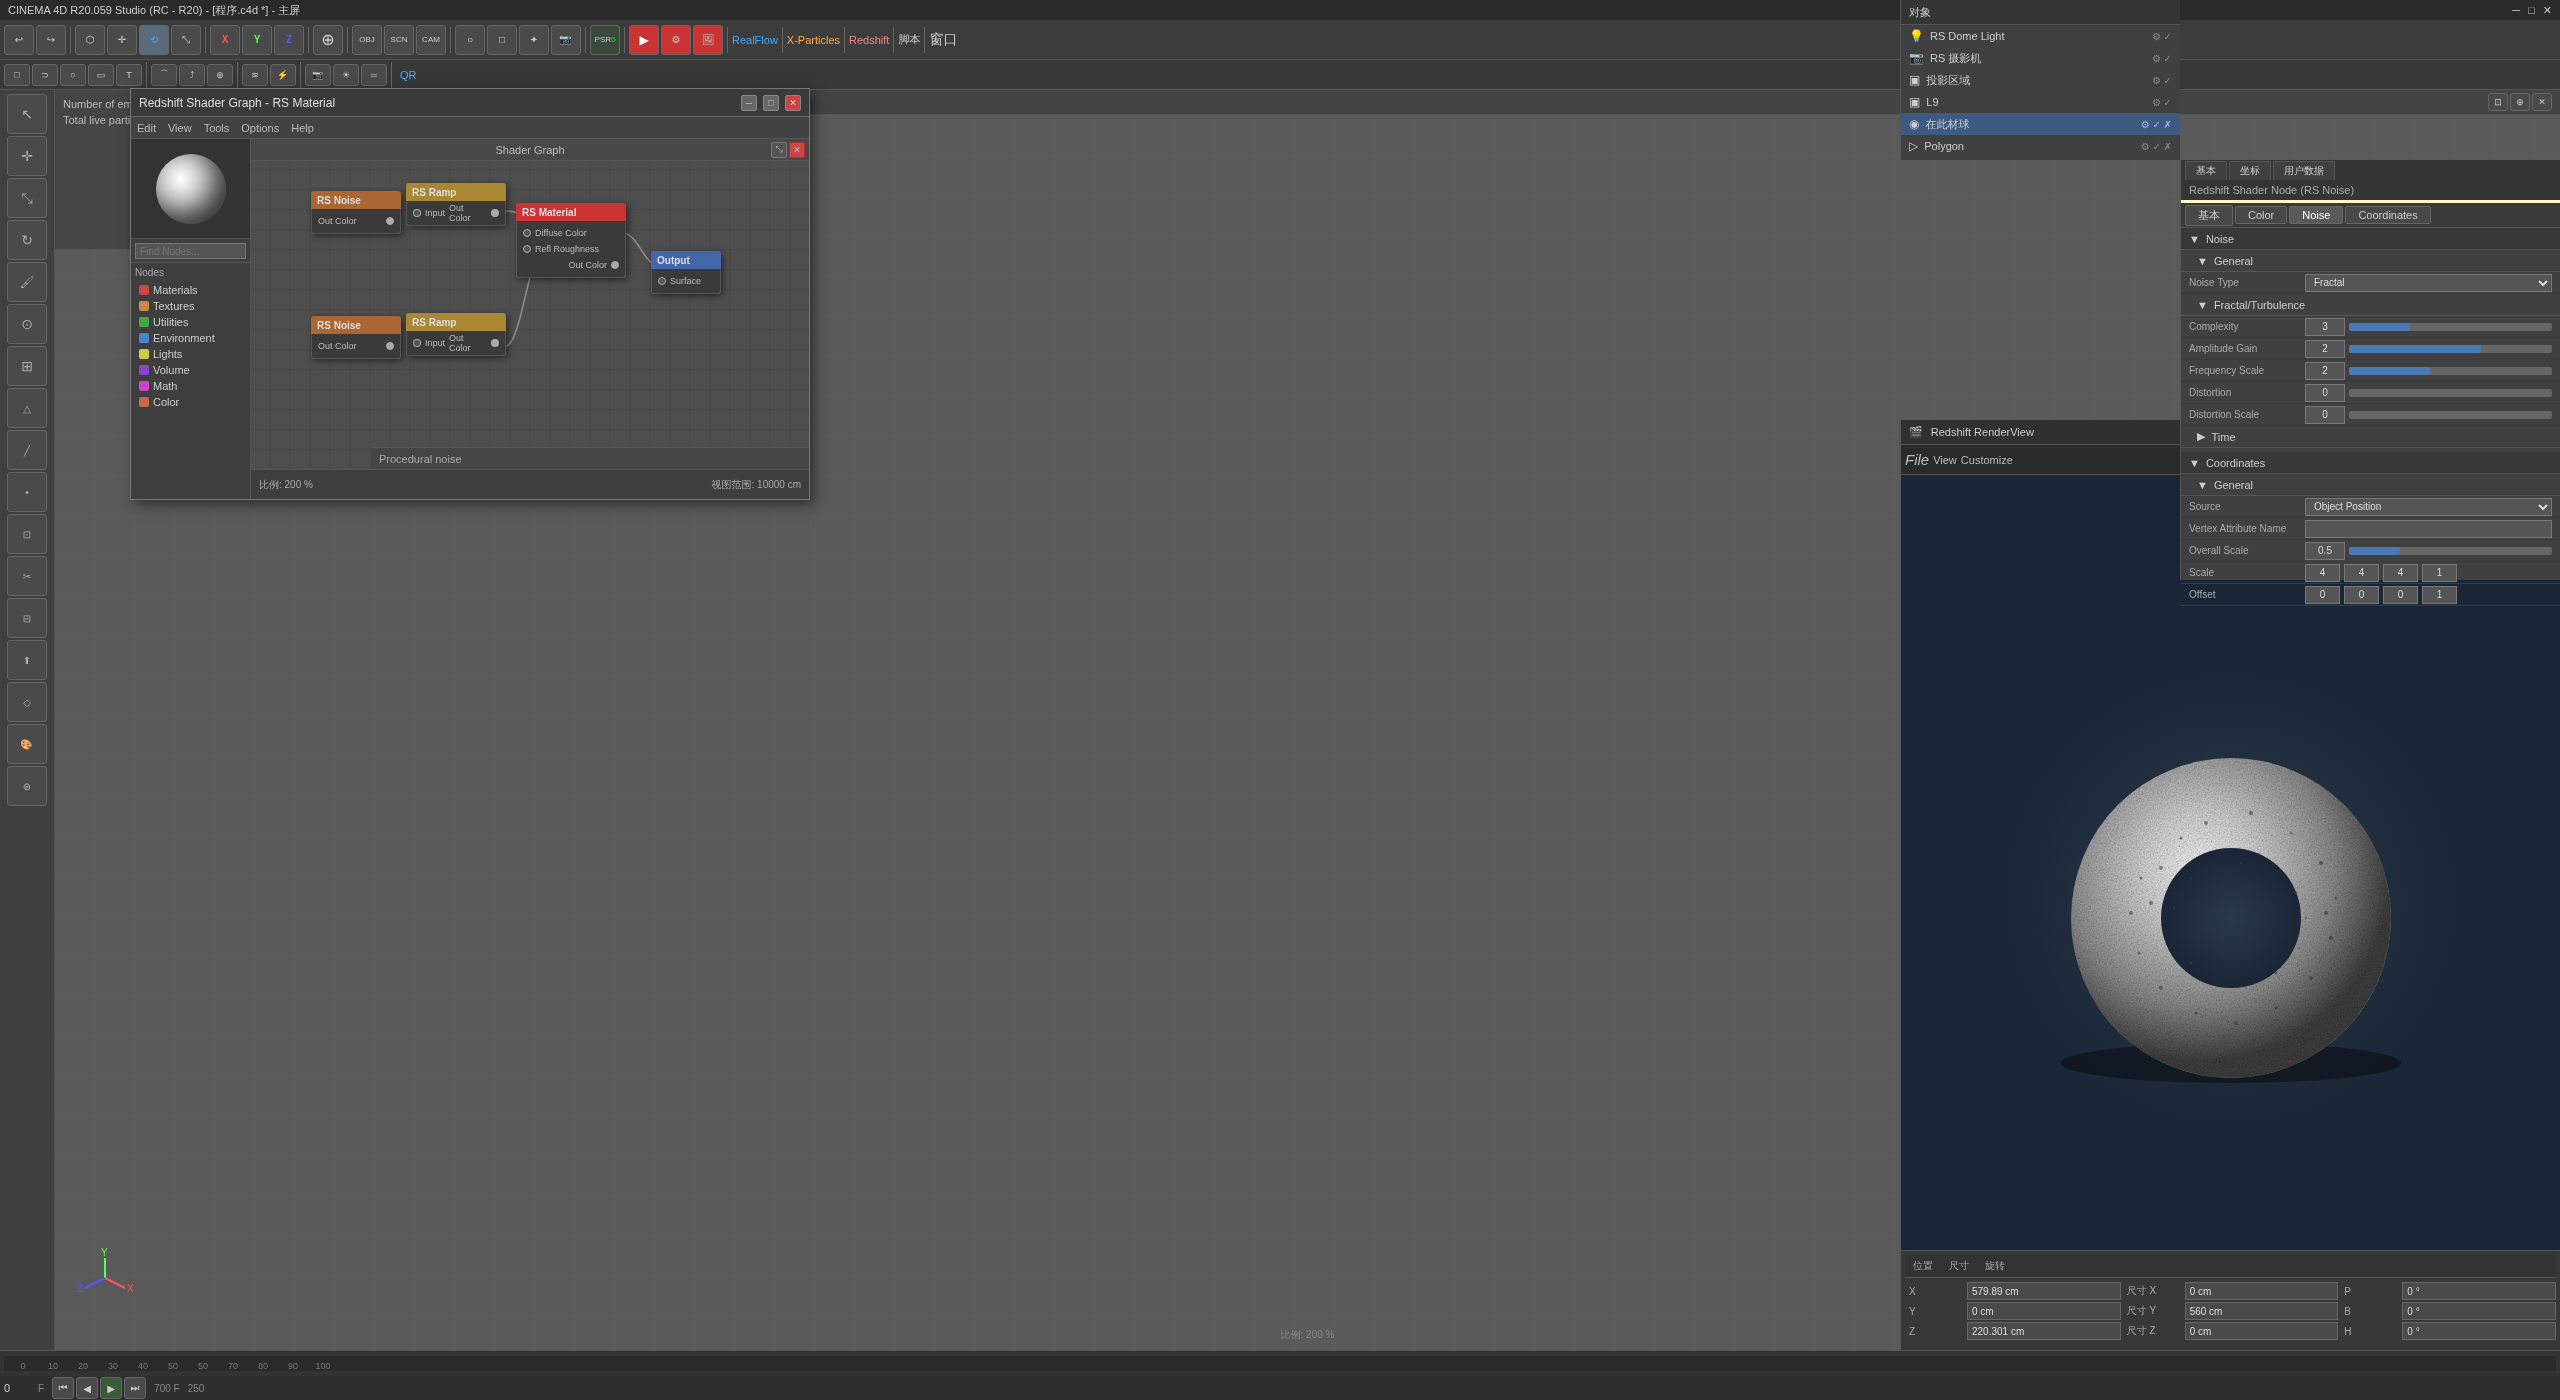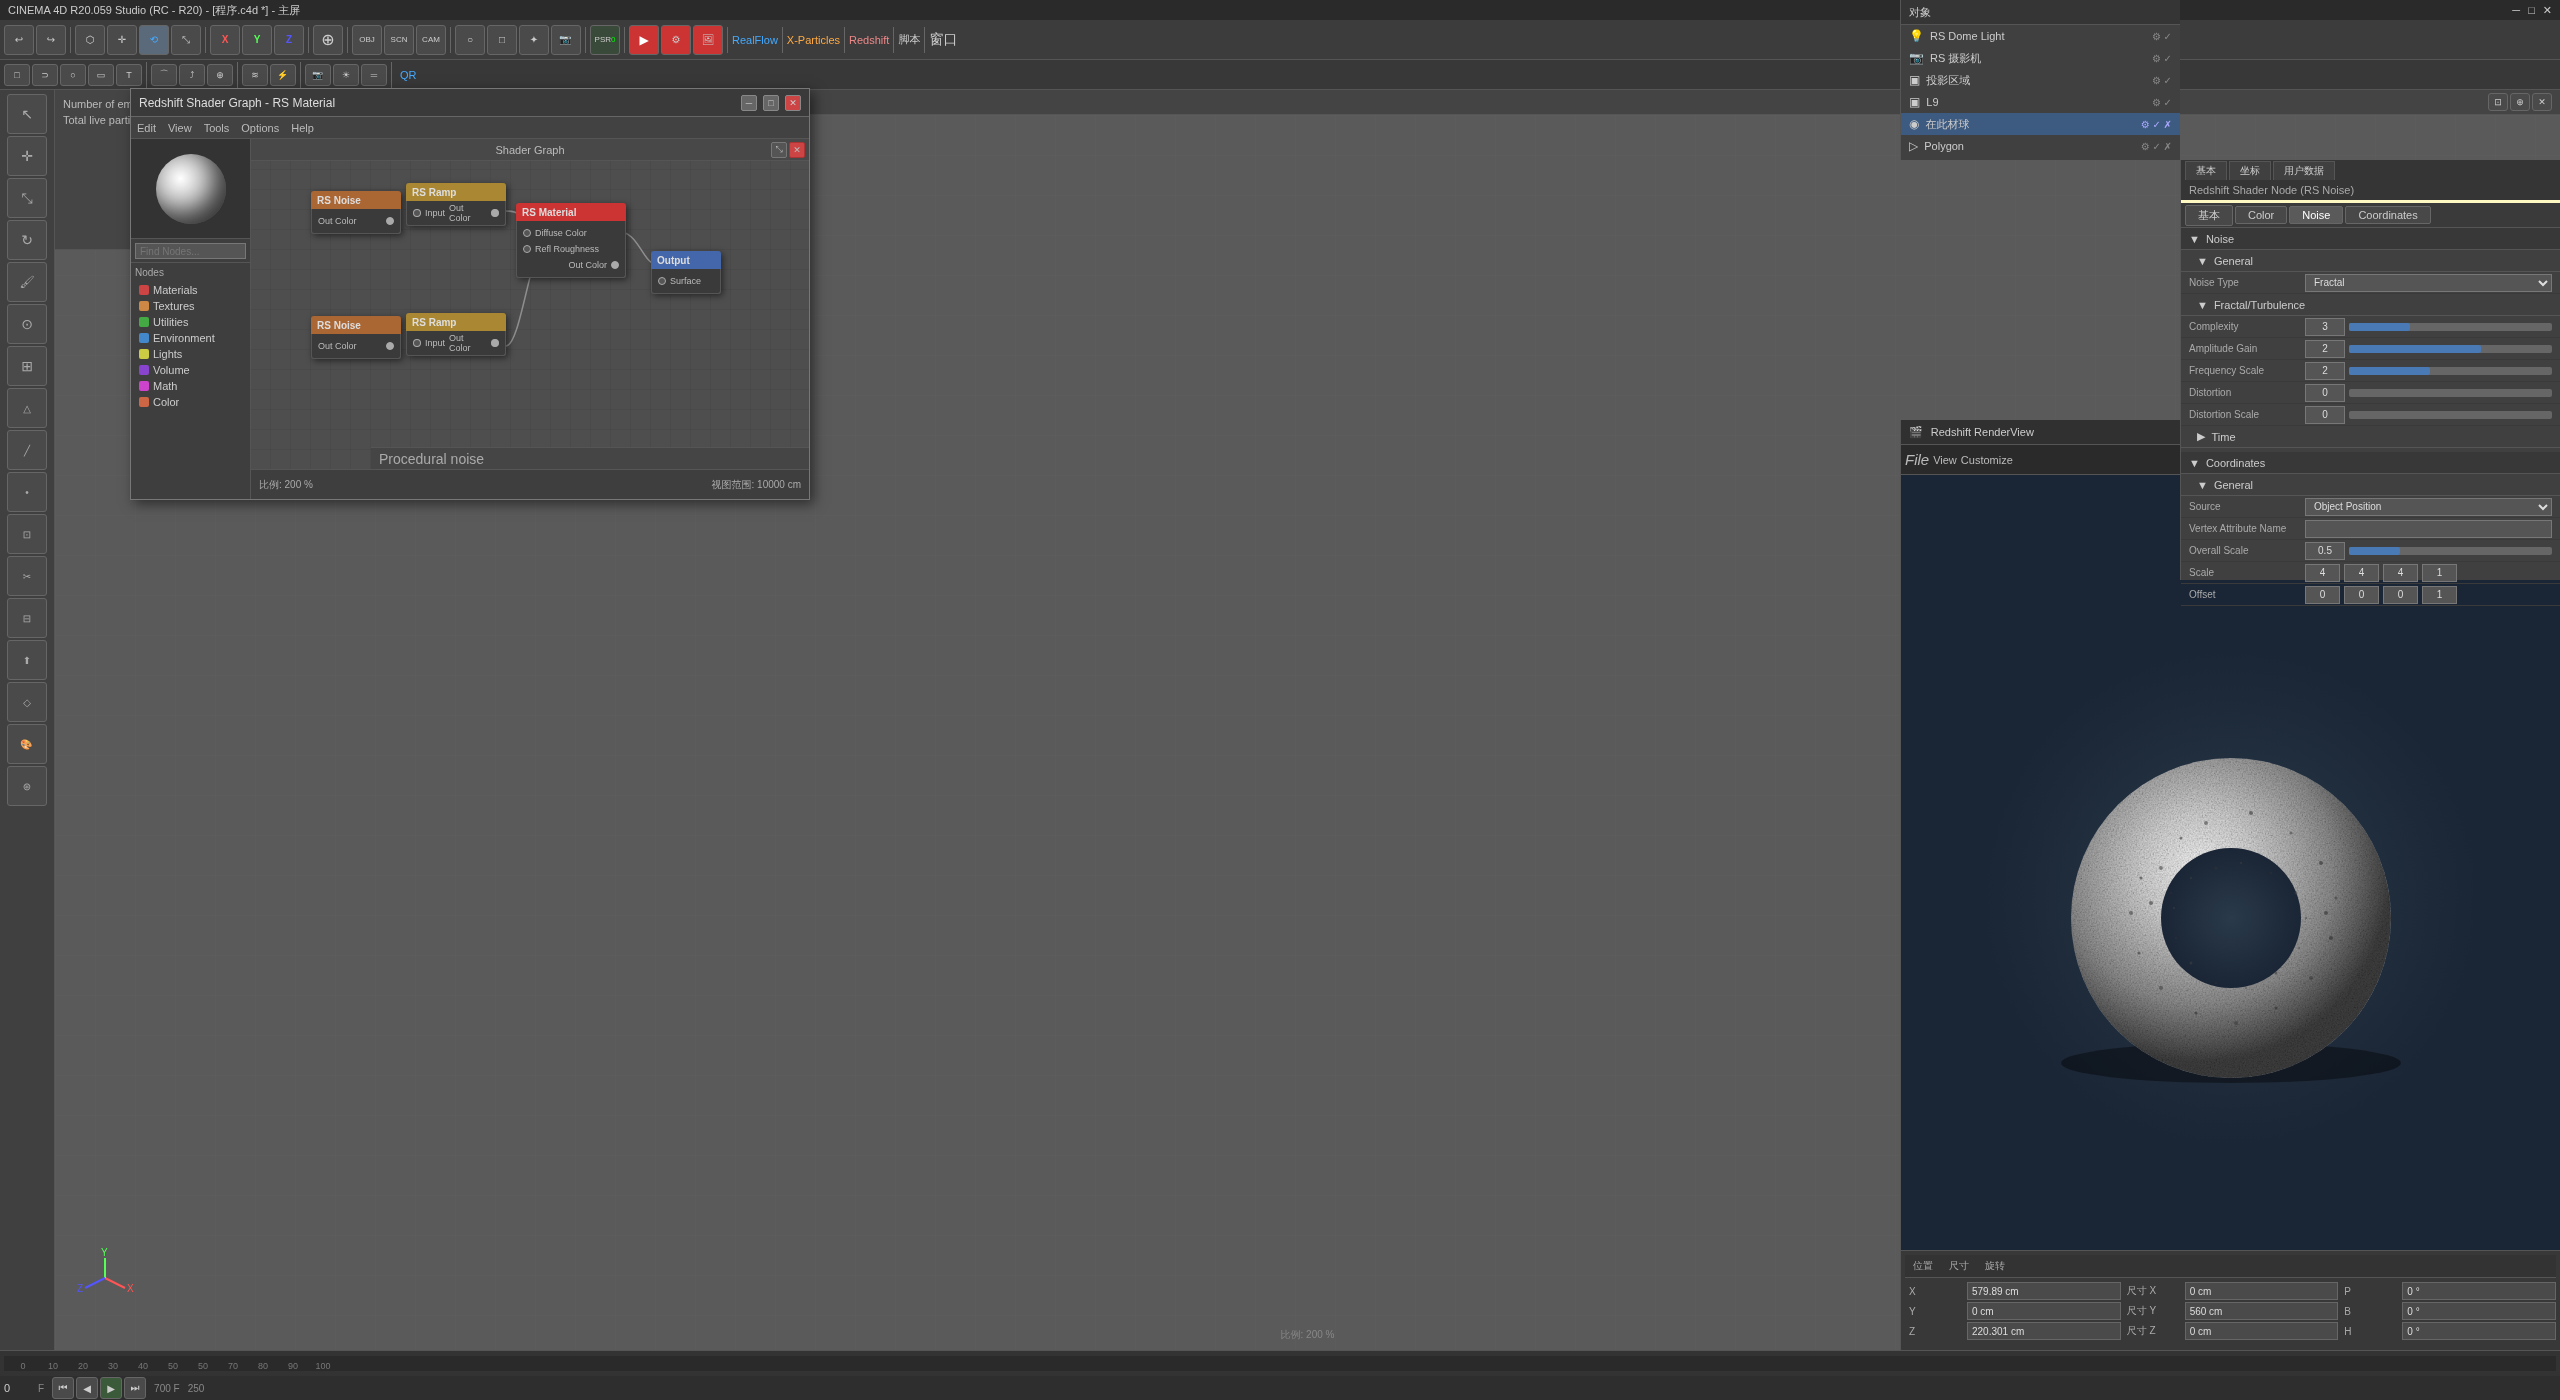--- a/index.html
+++ b/index.html
@@ -328,21 +328,21 @@
       border-top: 1px solid #555;
     }
     #shader-footer {
       position: absolute;
       bottom: 30px; left: 120px; right: 0;
       height: 22px;
       background: #454545;
       display: flex;
       align-items: center;
       padding: 0 8px;
-      font-size: 14px;
+      font-size: 11px;
       color: #aaa;
       border-top: 1px solid #555;
     }
 
     
     .shader-node {
       position: absolute;
       border-radius: 3px;
       font-size: 10px;
       cursor: move;

